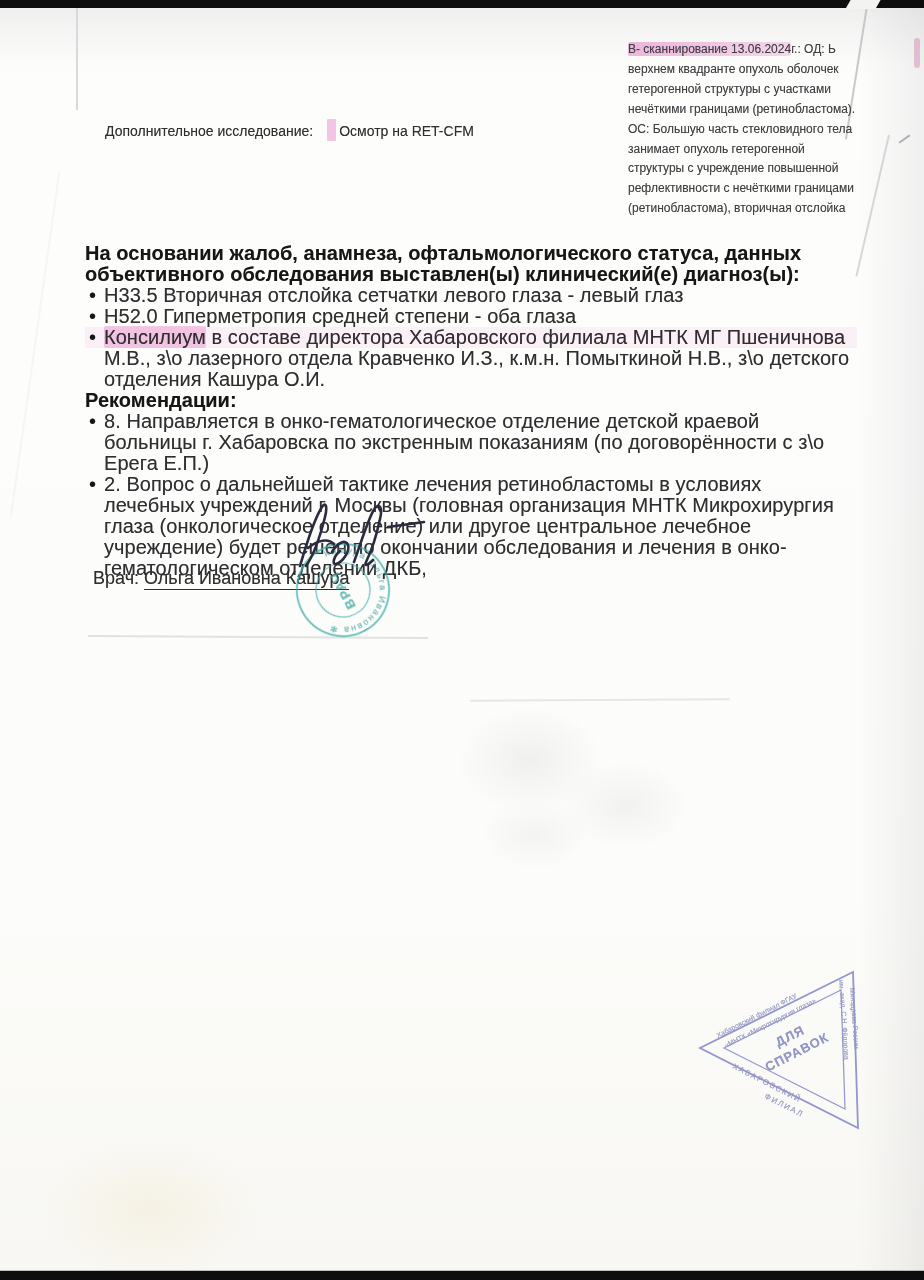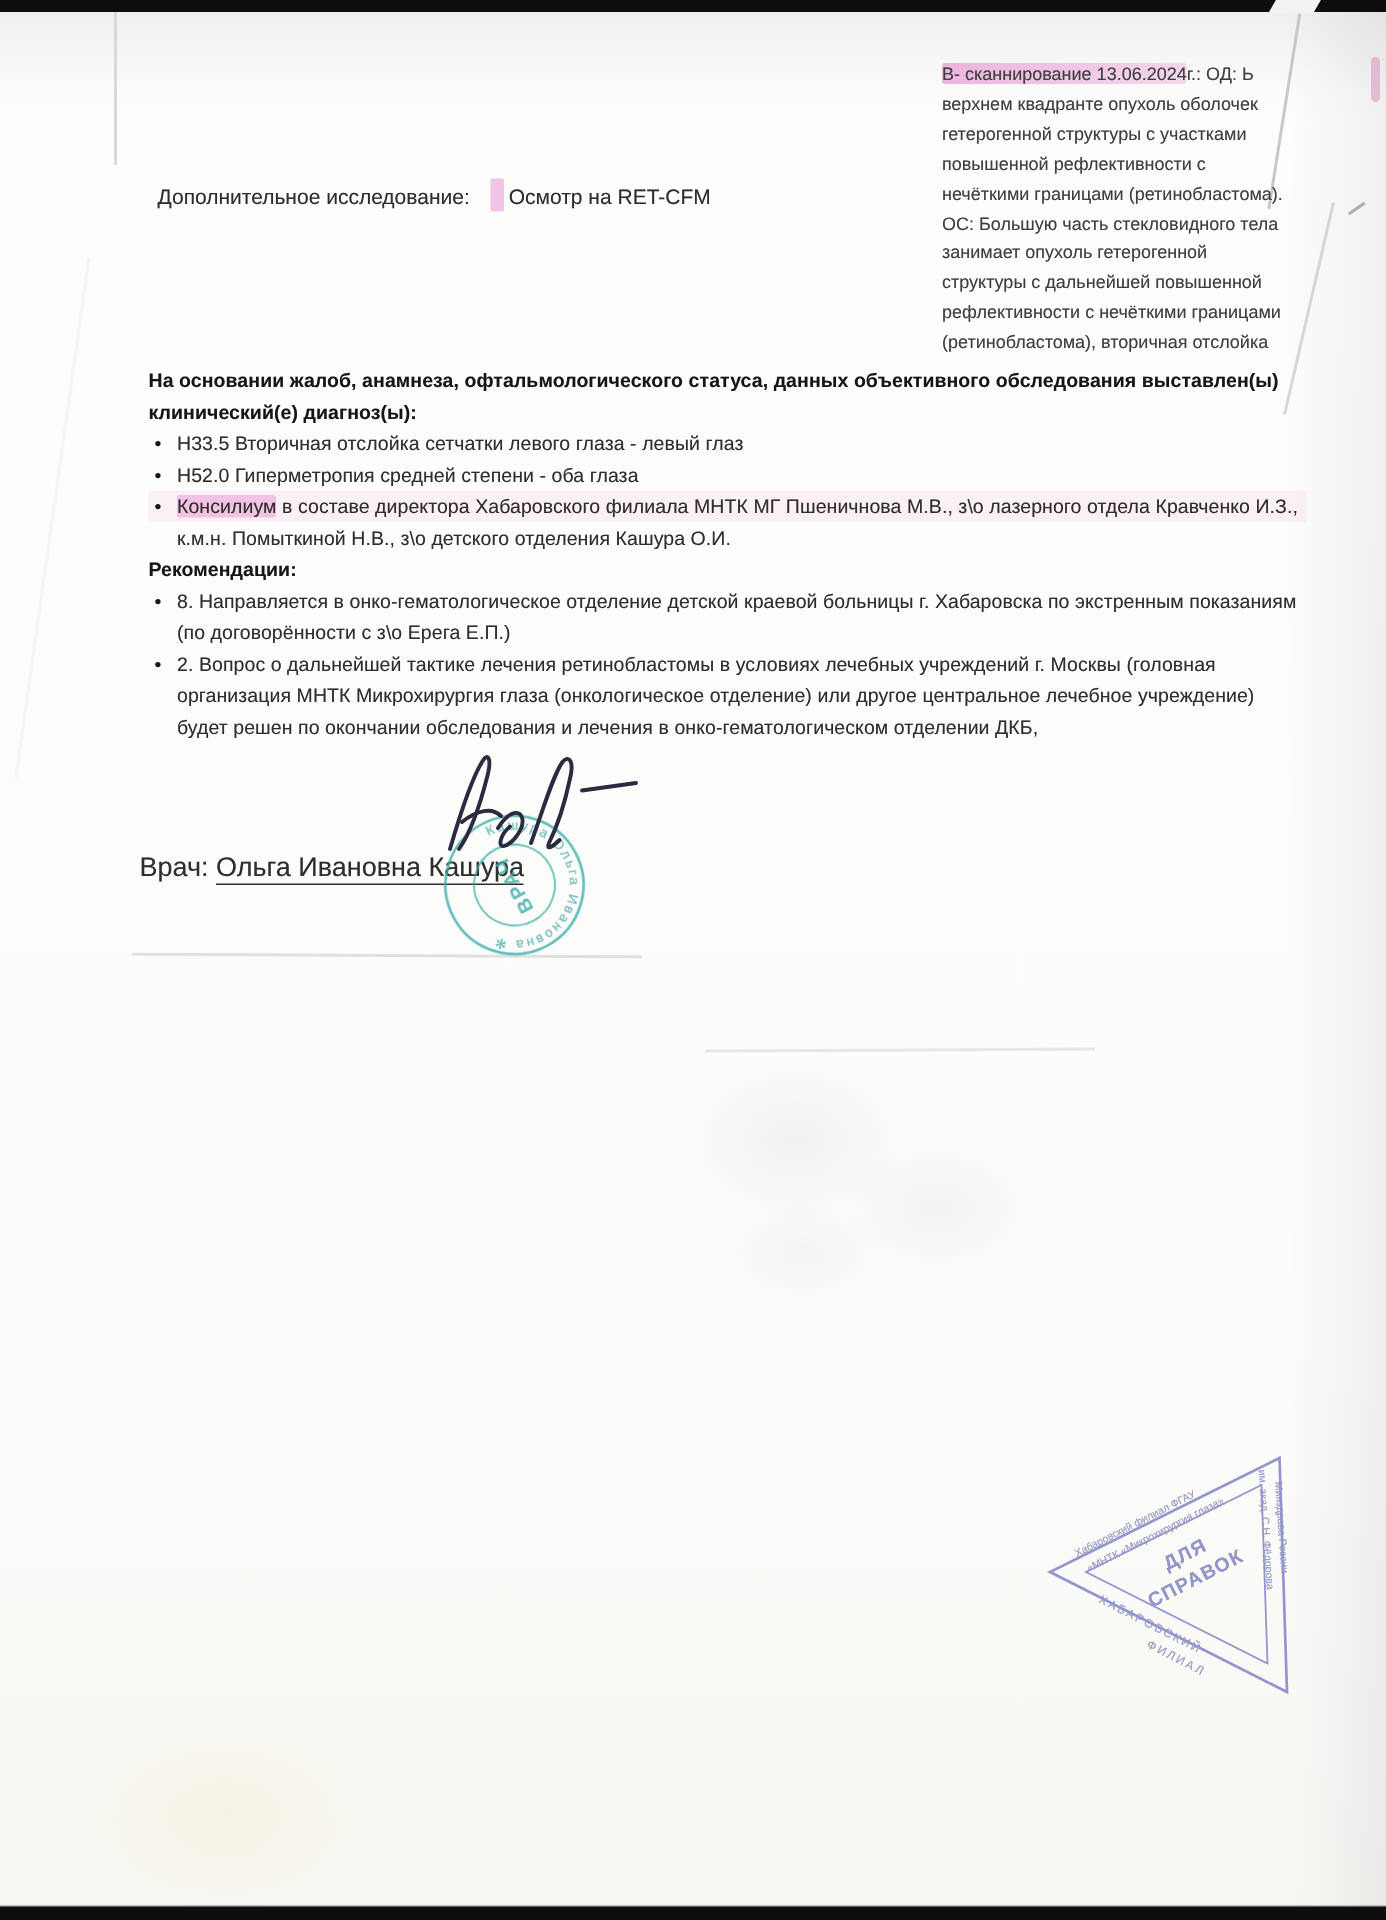--- a/index.html
+++ b/index.html
@@ -54,22 +54,22 @@
     margin:0 3px 0 14px; background:rgba(233,150,210,.55); border-radius:1px; }
 
   
   .bscan { position:absolute; left:628px; top:40px; width:292px;
     font-size:12px; line-height:19.9px; color:#3e3f41; }
   .bscan div { white-space:nowrap; overflow:hidden; }
   .hl-pink { background:linear-gradient(90deg,rgba(226,126,198,.55),rgba(238,168,216,.42));
     border-radius:2px; }
 
   
-  .main { position:absolute; left:99px; top:243px; width:772px;
-    font-size:13px; line-height:21px; letter-spacing:.05px; }
+  .main { position:absolute; left:85px; top:243px; width:772px;
+    font-size:20px; line-height:21px; letter-spacing:.05px; }
   .bold { font-weight:bold; color:#161617; }
   .main ul { list-style:none; }
   .main li { position:relative; padding-left:19px; }
   .main li::before { content:"•"; position:absolute; left:4px; top:0; color:#161617; }
   .konsilium { background:linear-gradient(rgba(243,208,230,.28),rgba(243,208,230,.28)) no-repeat 0 0/100% 21px; }
   .konsilium .hl-word { background:rgba(233,150,208,.5); border-radius:2px; }
 
   
   .doctor { position:absolute; left:93px; top:568px; font-size:18px; white-space:nowrap; }
   .doctor .name { border-bottom:1.5px solid #2e2e30; padding-bottom:1px; }
@@ -106,25 +106,24 @@
   <div class="pink-smudge-edge"></div>
 
   <div class="addl">
     <span>Дополнительное исследование:</span><span class="hl-mark"></span><span>Осмотр на RET-CFM</span>
   </div>
 
   <div class="bscan">
     <div><span class="hl-pink">В- сканнирование 13.06.2024</span><span>г.: ОД: Ь</span></div>
     <div>верхнем квадранте опухоль оболочек</div>
     <div>гетерогенной структуры с участками</div>
-    <div>повышенной рефлективности с</div>
     <div>нечёткими границами (ретинобластома).</div>
     <div>ОС: Большую часть стекловидного тела</div>
     <div>занимает опухоль гетерогенной</div>
-    <div>структуры с дальнейшей повышенной</div>
+    <div>структуры с учреждение повышенной</div>
     <div>рефлективности с нечёткими границами</div>
     <div>(ретинобластома), вторичная отслойка</div>
   </div>
 
   <div class="main">
     <p class="bold">На основании жалоб, анамнеза, офтальмологического статуса, данных объективного обследования выставлен(ы) клинический(е) диагноз(ы):</p>
     <ul>
       <li>Н33.5 Вторичная отслойка сетчатки левого глаза - левый глаз</li>
       <li>Н52.0 Гиперметропия средней степени - оба глаза</li>
       <li class="konsilium"><span class="hl-word">Консилиум</span><span> в составе директора Хабаровского филиала МНТК МГ Пшеничнова М.В., з\о лазерного отдела Кравченко И.З., к.м.н. Помыткиной Н.В., з\о детского отделения Кашура О.И.</span></li>

